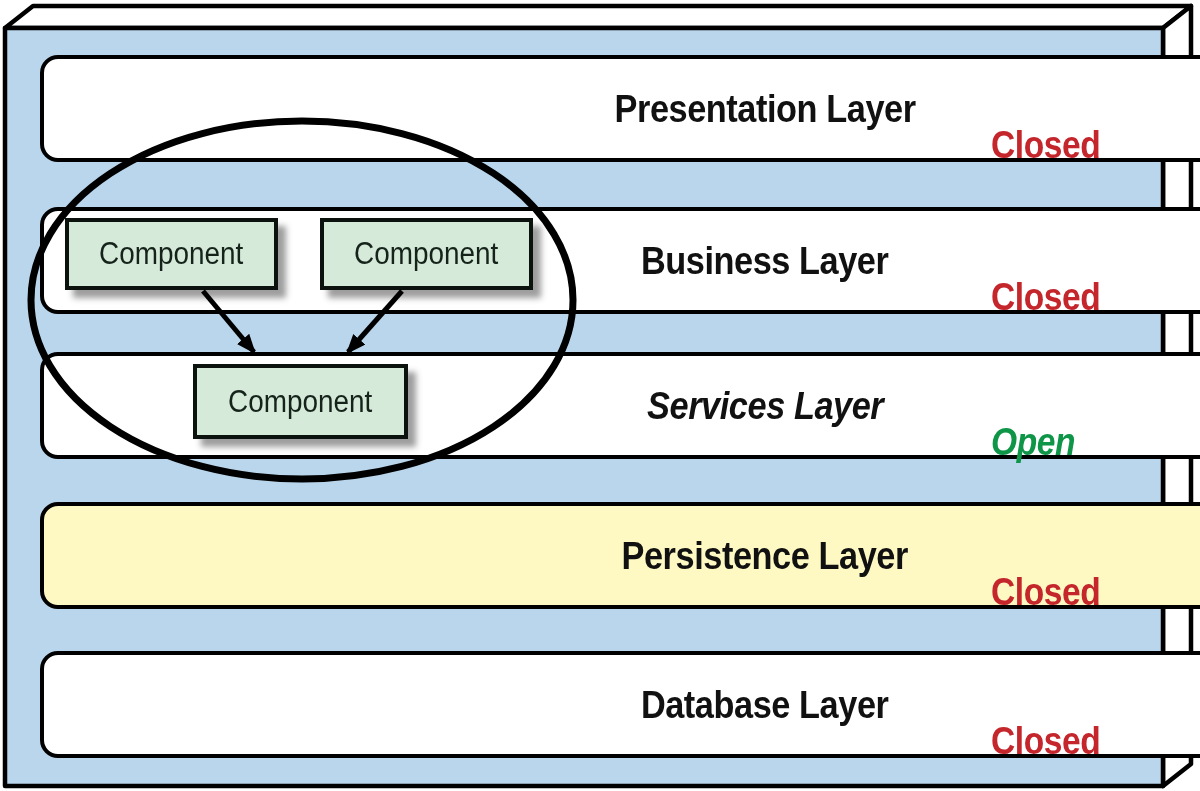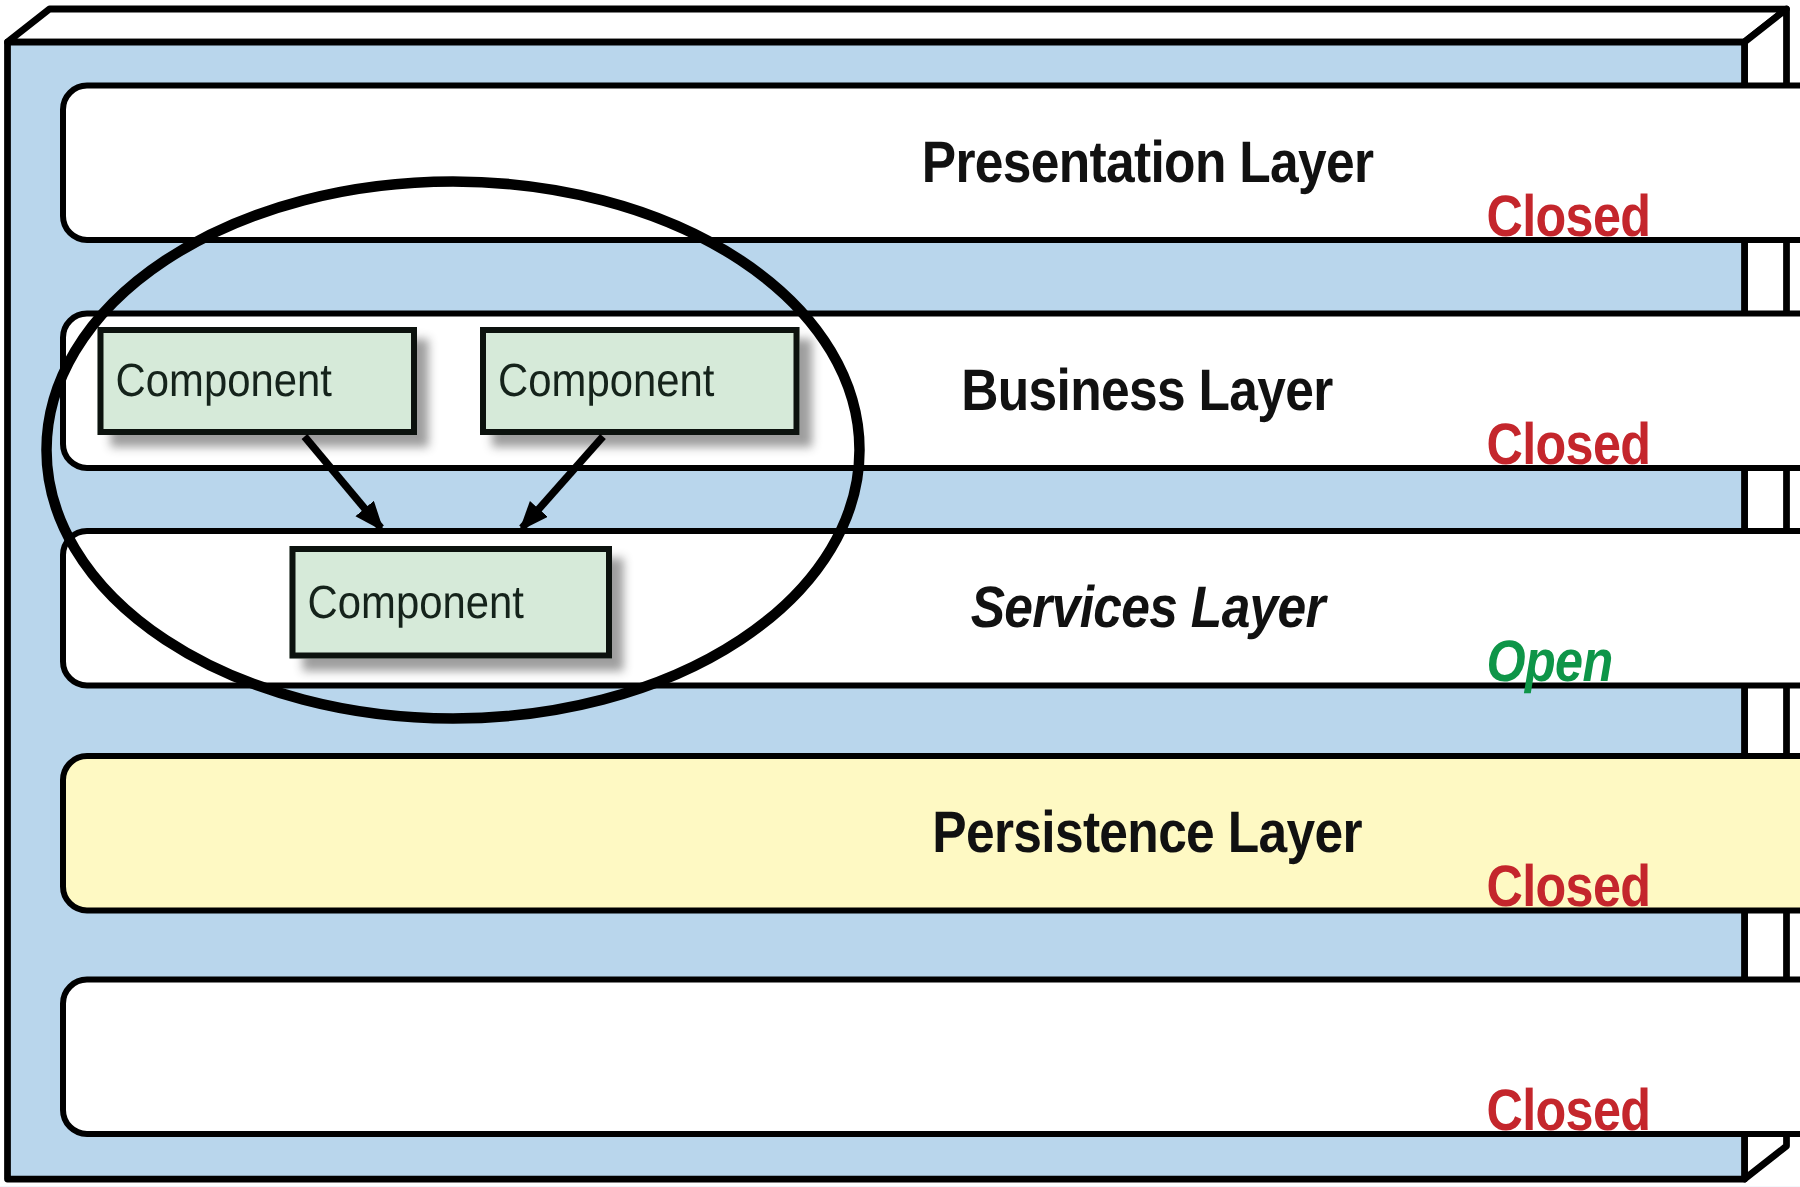--- a/index.html
+++ b/index.html
@@ -58,21 +58,21 @@
     transform: scaleX(0.86);
     transform-origin: left center;
     white-space: nowrap;
   }
   .component-box {
     position: absolute;
     background: var(--component-fill, #d6ead9);
     border: 4px solid #0c120e;
     box-sizing: border-box;
     box-shadow: 8px 8px 6px rgba(40,40,40,0.45);
-    display: flex; align-items: center; justify-content: flex-start;
+    display: flex; align-items: center; justify-content: center;
   }
   .component-box .component-label {
     display: inline-block;
     font-size: 31px;
     font-weight: 400;
     color: #15231b;
     transform: scaleX(0.9);
     white-space: nowrap;
   }
   #comp-1 { left: 65px;  top: 218px; width: 213px; height: 72px; }
@@ -121,20 +121,23 @@
   </div>
   <div class="layer-row" id="row-3" style="background: #fef9c3;">
     <div class="name-cell">
         <span class="layer-name">Persistence Layer</span>
       </div>
     <div class="status-cell">
         <span class="layer-status" style="color: rgb(196, 38, 44);">Closed</span>
       </div>
   </div>
   <div class="layer-row" id="row-4" style="background: rgb(255, 255, 255);">
+    <div class="name-cell">
+        <span class="layer-name">Database Layer</span>
+      </div>
     <div class="status-cell">
         <span class="layer-status" style="color: rgb(196, 38, 44);">Closed</span>
       </div>
   </div>
 
   <div class="component-box" id="comp-1">
     <span class="component-label">Component</span>
   </div>
   <div class="component-box" id="comp-2">
     <span class="component-label">Component</span>

